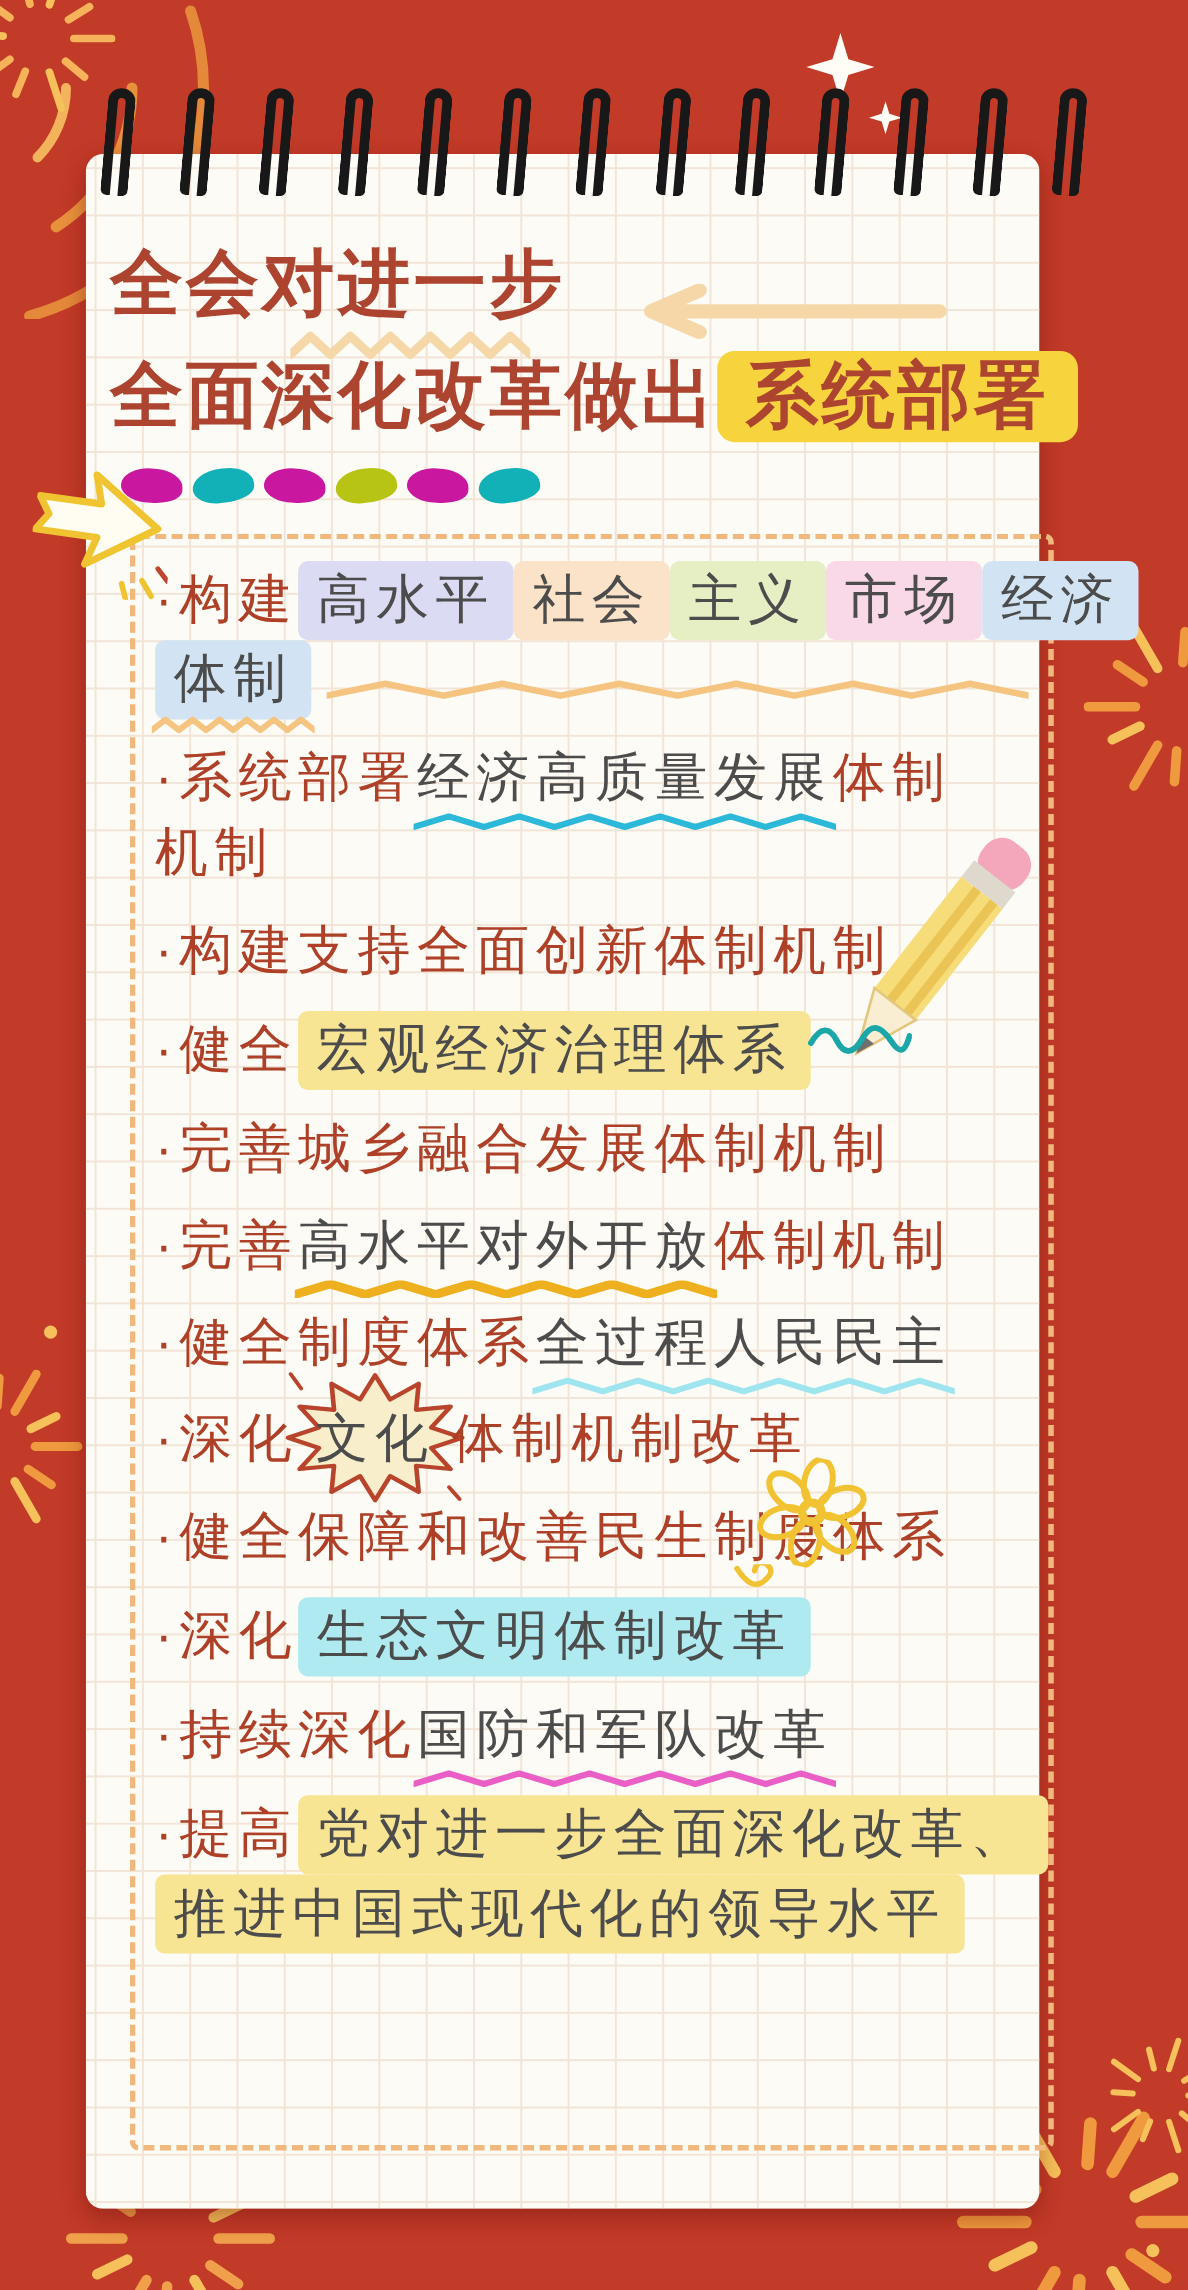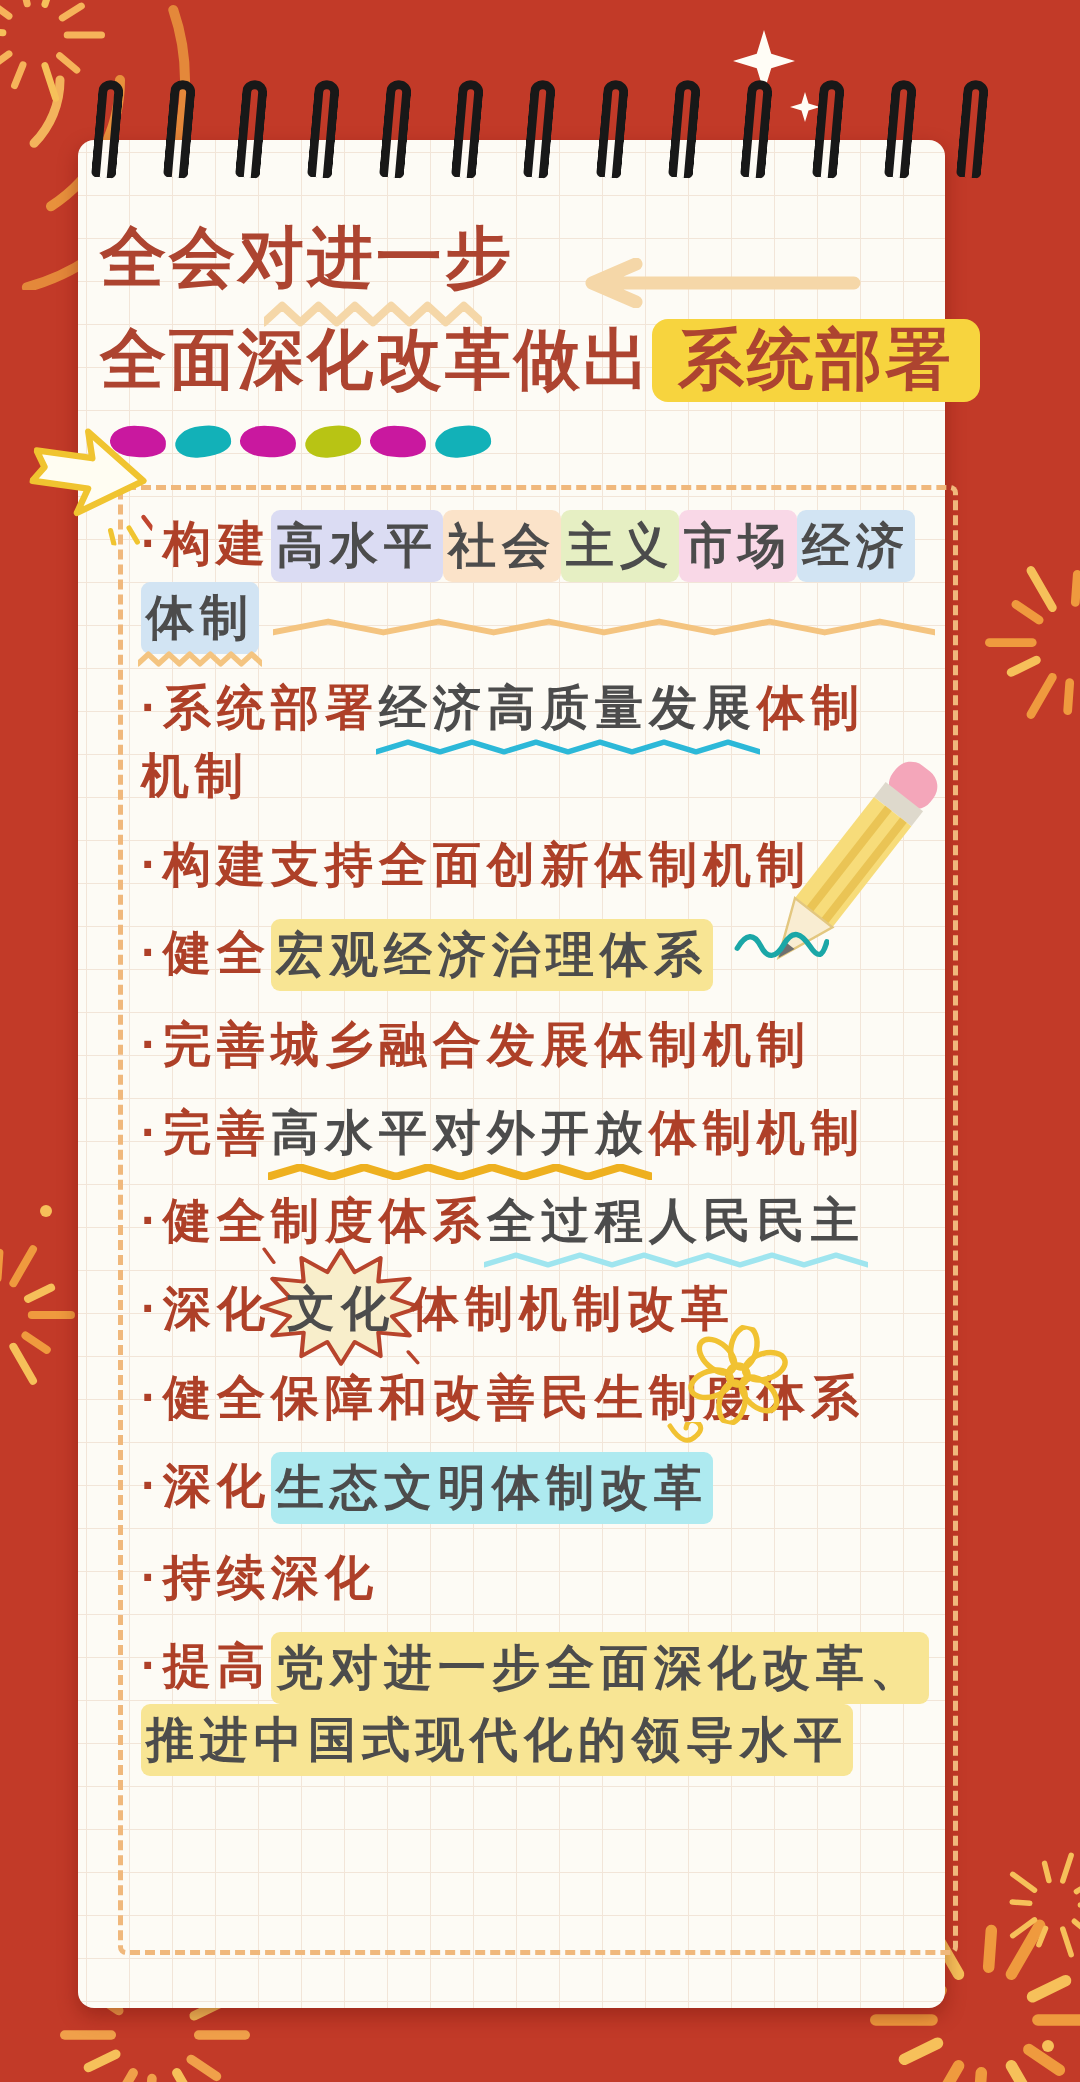--- a/index.html
+++ b/index.html
@@ -22,25 +22,25 @@
   .title-hl{background:#f7d43e;border-radius:16px;padding:3px 26px 6px}
   #title-arrow{position:absolute;left:470px;top:118px;width:318px;height:50px;z-index:3}
   #title-zz{position:absolute;left:186px;top:160px;width:218px;height:28px;z-index:3}
 
   #blobs{position:absolute;left:32px;top:286px;display:flex;gap:9px;z-index:3}
   .blob{width:56px;height:31px;display:inline-block;border-radius:52% 48% 55% 45%/60% 55% 45% 50%}
 
   #box{position:absolute;left:40px;top:345px;width:840px;height:1470px;border:5px dashed #f0b87c;border-radius:8px;
     padding:20px 14px 0 18px;display:flex;flex-direction:column;gap:20px;z-index:2}
   .list-item{display:flex;flex-direction:column}
-  .item-line{display:flex;align-items:flex-start;white-space:nowrap;font-size:48px;font-weight:700;letter-spacing:6px;line-height:1.42}
+  .item-line{display:flex;align-items:center;white-space:nowrap;font-size:48px;font-weight:400;letter-spacing:6px;line-height:1.42}
   .seg{position:relative;display:inline-block}
   .c-red{color:#ae4028}
   .c-gray{color:#4c4c4c}
-  .hl{padding:2px 5px;border-radius:9px}
+  .hl{padding:2px 17px;border-radius:9px}
   .hl-lavender{background:#dbdcf3}
   .hl-peach{background:#fbe3c9}
   .hl-lgreen{background:#e6efc3}
   .hl-pink{background:#f9d8e7}
   .hl-lblue{background:#d2e4f3}
   .hl-soft-yellow{background:#f8e594}
   .hl-cyan{background:#aeeaf0}
   .zz-under{position:absolute;left:-3px;bottom:-13px;width:calc(100% + 6px);height:16px}
   .zz-abs{position:absolute;inset:0;width:100%;height:100%}
   .zz-fill{flex:1 1 60px;position:relative;height:18px;align-self:flex-end;margin:0 4px 18px 14px}
@@ -267,20 +267,23 @@
         </div>
         <div class="list-item">
           <div class="item-line">
             <span class="seg c-red">·深化</span>
             <span class="seg c-gray hl hl-cyan">生态文明体制改革</span>
           </div>
         </div>
         <div class="list-item">
           <div class="item-line">
             <span class="seg c-red">·持续深化</span>
+            <span class="seg c-gray">国防和军队改革<svg viewBox="0 0 120 15" preserveAspectRatio="none" class="zz-under">
+                <polyline points="0,12 10,3 20,12 30,3 40,12 50,3 60,12 70,3 80,12 90,3 100,12 110,3 120,12" fill="none" stroke="#ea5fc6" stroke-width="5.5" stroke-linecap="round" stroke-linejoin="round" vector-effect="non-scaling-stroke"></polyline>
+              </svg></span>
           </div>
         </div>
         <div class="list-item">
           <div class="item-line">
             <span class="seg c-red">·提高</span>
             <span class="seg c-gray hl hl-soft-yellow">党对进一步全面深化改革、</span>
           </div>
           <div class="item-line">
             <span class="seg c-gray hl hl-soft-yellow">推进中国式现代化的领导水平</span>
           </div>

